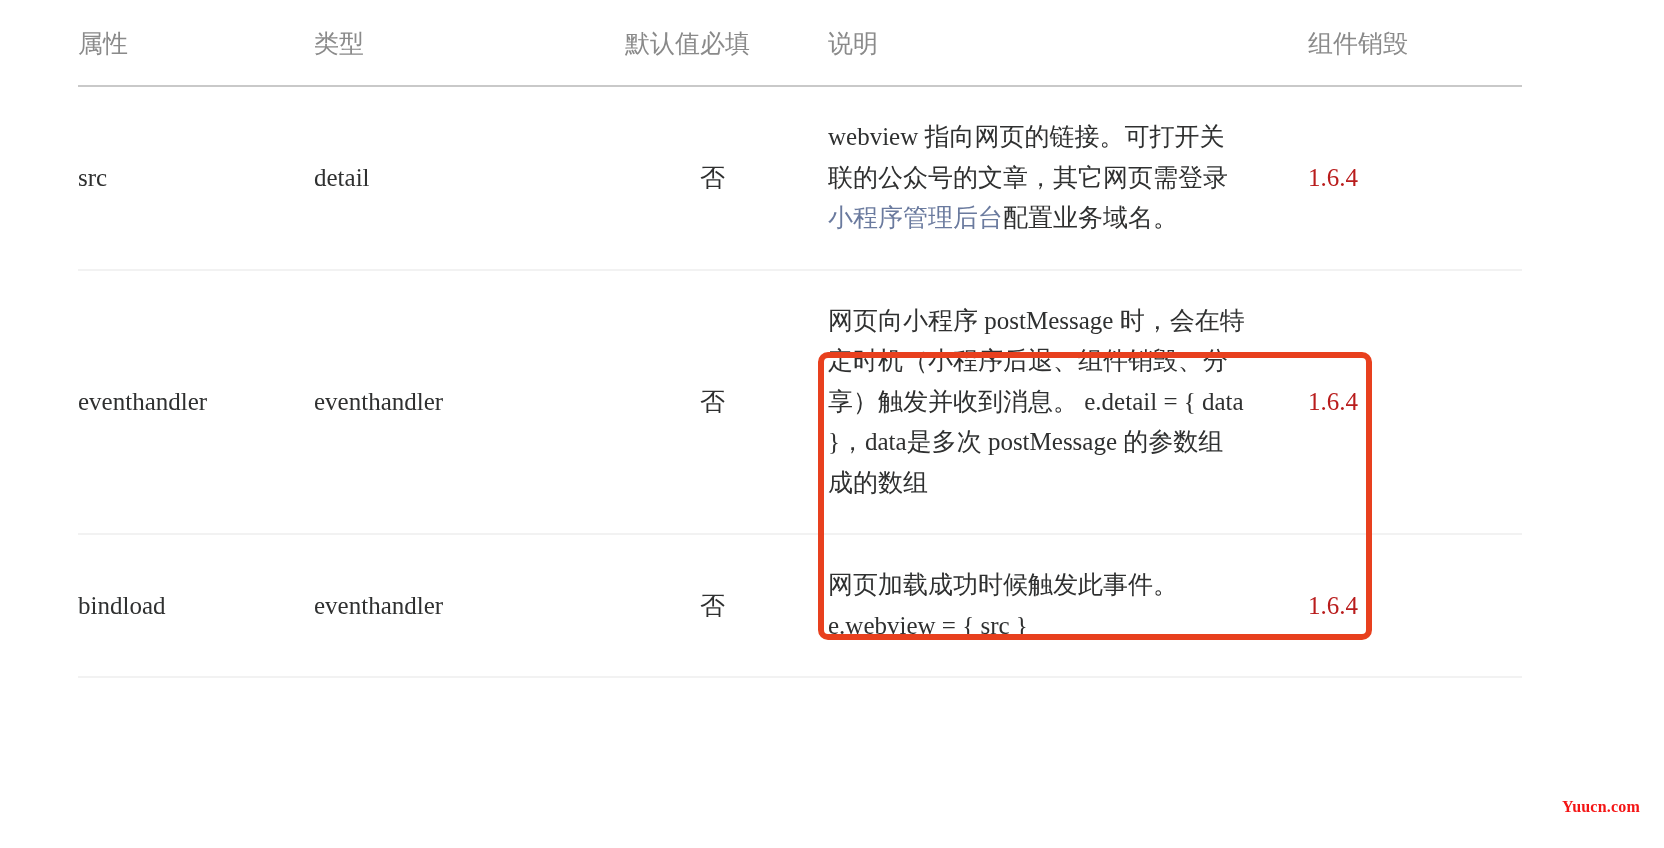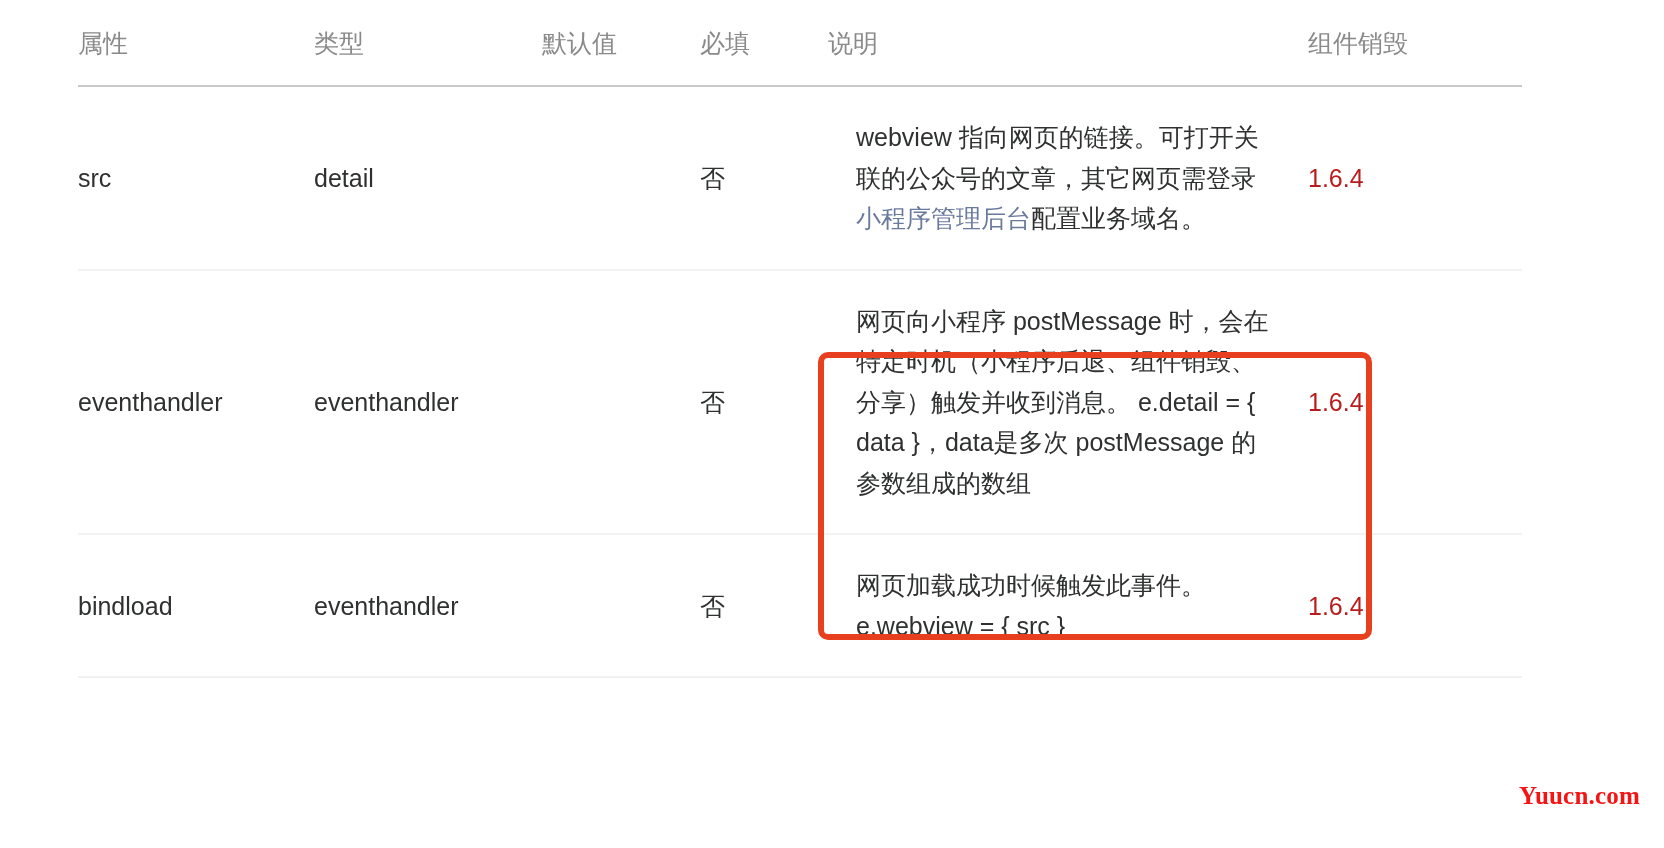--- a/index.html
+++ b/index.html
@@ -20,20 +20,21 @@
   }
 
   
   .attr-table {
     position: absolute;
     left: 78px;
     top: 0px;
     width: 1444px;
     border-collapse: collapse;
     table-layout: fixed;
+    font-family: Liberation Serif, serif;
   }
 
   .attr-table th {
     text-align: left;
     font-weight: 400;
     font-size: 25px;
     color: #8a8a8a;
     padding: 28px 0 26px 0;
     border-bottom: 2px solid #c9c9c9;
     vertical-align: middle;
@@ -52,34 +53,33 @@
 
   
   .col-attr    { width: 236px; }
   .col-type    { width: 228px; }
   .col-default { width: 158px; }
   .col-req     { width: 128px; }
   .col-desc    { width: 480px; }
   .col-ver     { width: 214px; }
 
   th.col-type, td.col-type       { padding-left: 0; }
-  th.col-default, td.col-default { padding-left: 0; }
+  th.col-default, td.col-default { padding-left: 0; text-align: right; }
   th.col-req, td.col-req         { padding-left: 0; }
   th.col-desc, td.col-desc       { padding-left: 0; }
   th.col-ver, td.col-ver         { padding-left: 0; }
 
   .desc-cell {
     padding-right: 180px;
   }
 
   .desc-text {
     display: block;
     max-width: 420px;
     word-break: break-word;
-    margin-left: 28px;
   }
 
   .link {
     color: #6a7a9e;
     text-decoration: none;
   }
 
   .version {
     color: #b91c1c;
     font-size: 25px;
@@ -98,24 +98,24 @@
     border-radius: 10px;
     pointer-events: none;
     background: transparent;
     z-index: 5;
   }
 
   
   .watermark {
     position: absolute;
     right: 24px;
-    top: 782px;
+    top: 798px;
     font-family: "Liberation Serif", "DejaVu Serif", serif;
     font-weight: bold;
-    font-size: 25px;
+    font-size: 16px;
     color: #f41515;
     letter-spacing: 0.2px;
     z-index: 8;
   }
 </style>
 </head>
 <body>
 
 <div class="page">
 

